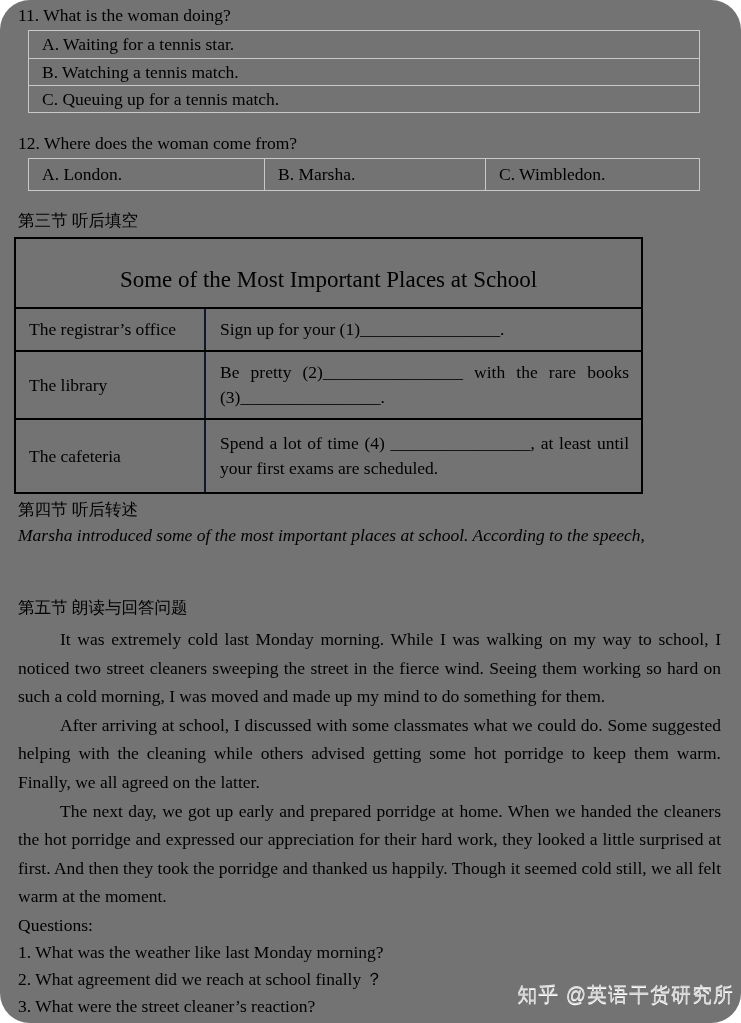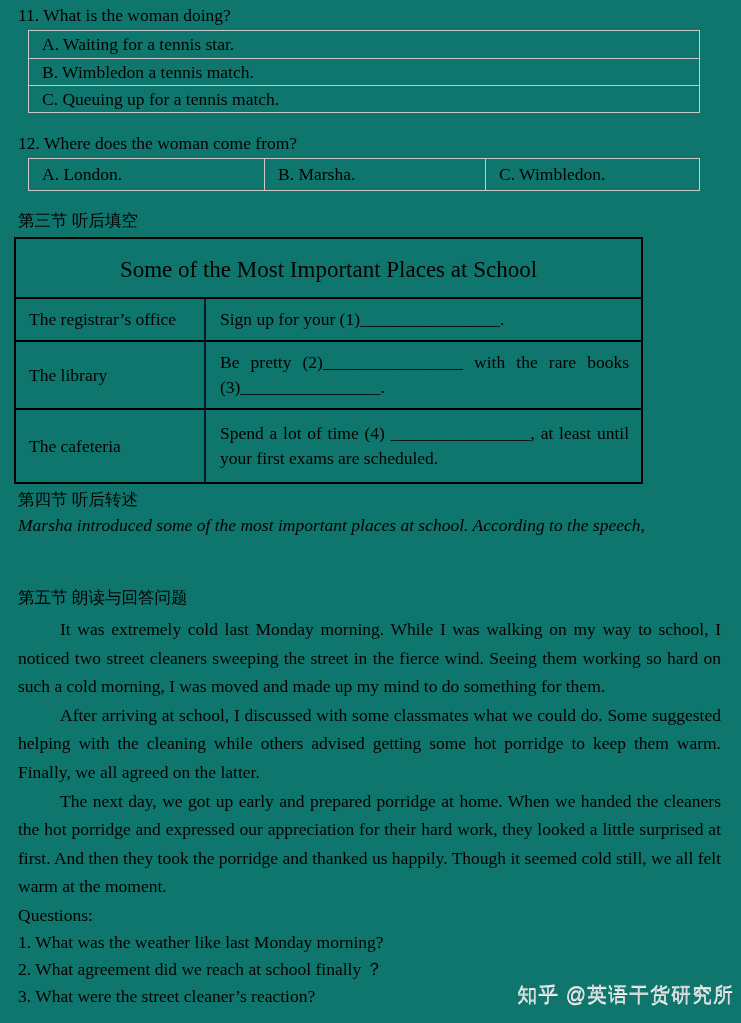--- a/index.html
+++ b/index.html
@@ -1,21 +1,22 @@
 <!DOCTYPE html>
 <html><head>
 <meta charset="utf-8">
 <style>
   * { margin:0; padding:0; box-sizing:border-box; }
   html,body { background:#ffffff; }
   .page {
-    position:relative; width:741px; height:1023px; background:#0f766e;
+    position:relative; width:741px; height:1023px; background:#737373;
     overflow:hidden; color:#000;
     font-family:"Liberation Serif","DejaVu Serif",serif;
     font-size:17px;
+    border-radius:30px;
   }
   
   .q-line { margin-left:18px; line-height:23px; font-size:17.5px; }
   .q11-line { padding-top:4px; }
   .q12-line { margin-top:19px; }
   .opt-box {
     margin:3px 41px 0 28px;
     border:1px solid #c9c9c9;
   }
   .opt-box.stacked .opt-row {
@@ -31,21 +32,21 @@
   .opt-box.cells .opt-cell:first-child { border-left:none; }
   
   .cn-heading {
     margin:18px 0 0 18px; font-size:16.5px; line-height:22px;
     font-family:"Liberation Sans","DejaVu Sans",sans-serif;
   }
   
   .tbl { margin:6px 98px 0 14px; border:2px solid #000; }
   .tbl-title {
     text-align:center; font-size:23px; line-height:30px;
-    padding:16px 0 12px;
+    padding:26px 0 12px;
   }
   .tbl-row { display:grid; grid-template-columns:190px 1fr; border-top:2px solid #000; }
   .tbl-place {
     border-right:2px solid #0f172a; padding:8px 8px 8px 13px;
     display:flex; align-items:center; font-size:17.5px;
   }
   .tbl-info {
     padding:8px 12px 8px 14px; text-align:justify;
     line-height:25px; font-size:17.5px;
     display:flex; align-items:flex-end;
@@ -76,21 +77,21 @@
   }
 </style>
 </head>
 <body>
 
 <div class="page">
 
   <div class="q-line q11-line">11. What is the woman doing?</div>
   <div class="opt-box stacked">
     <div class="opt-row">A. Waiting for a tennis star.</div>
-    <div class="opt-row">B. Wimbledon a tennis match.</div>
+    <div class="opt-row">B. Watching a tennis match.</div>
     <div class="opt-row">C. Queuing up for a tennis match.</div>
   </div>
 
   <div class="q-line q12-line">12. Where does the woman come from?</div>
   <div class="opt-box cells">
     <div class="opt-cell">A. London.</div>
     <div class="opt-cell">B. Marsha.</div>
     <div class="opt-cell">C. Wimbledon.</div>
   </div>
 

